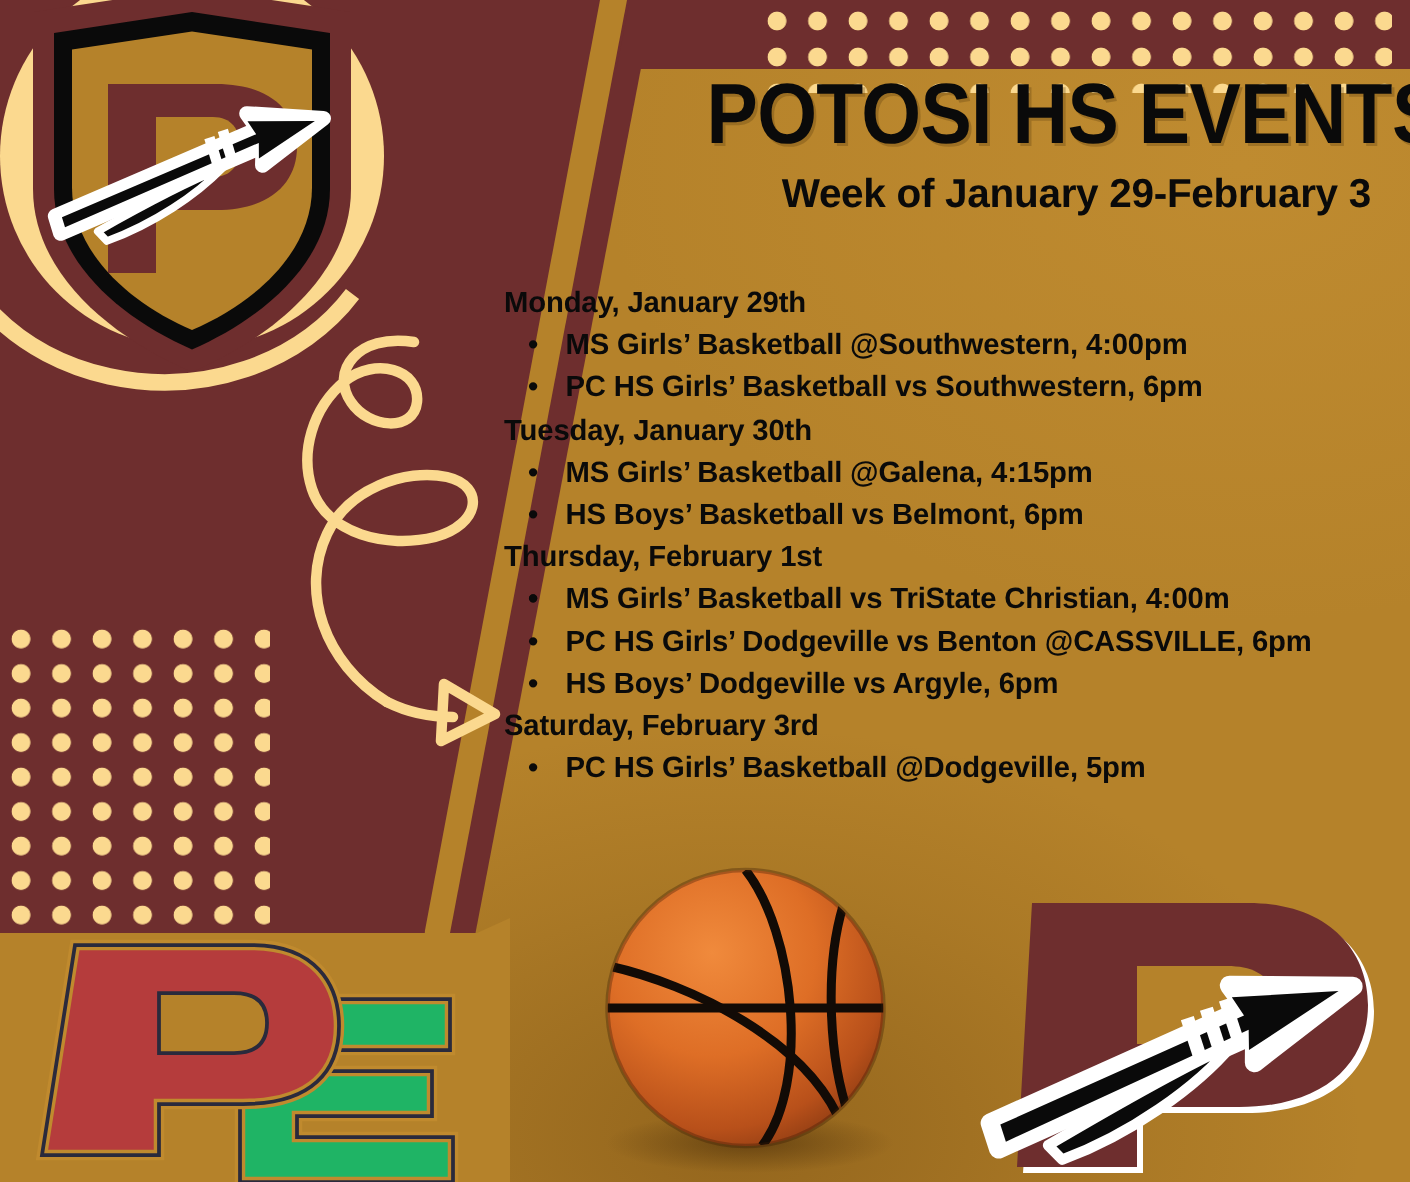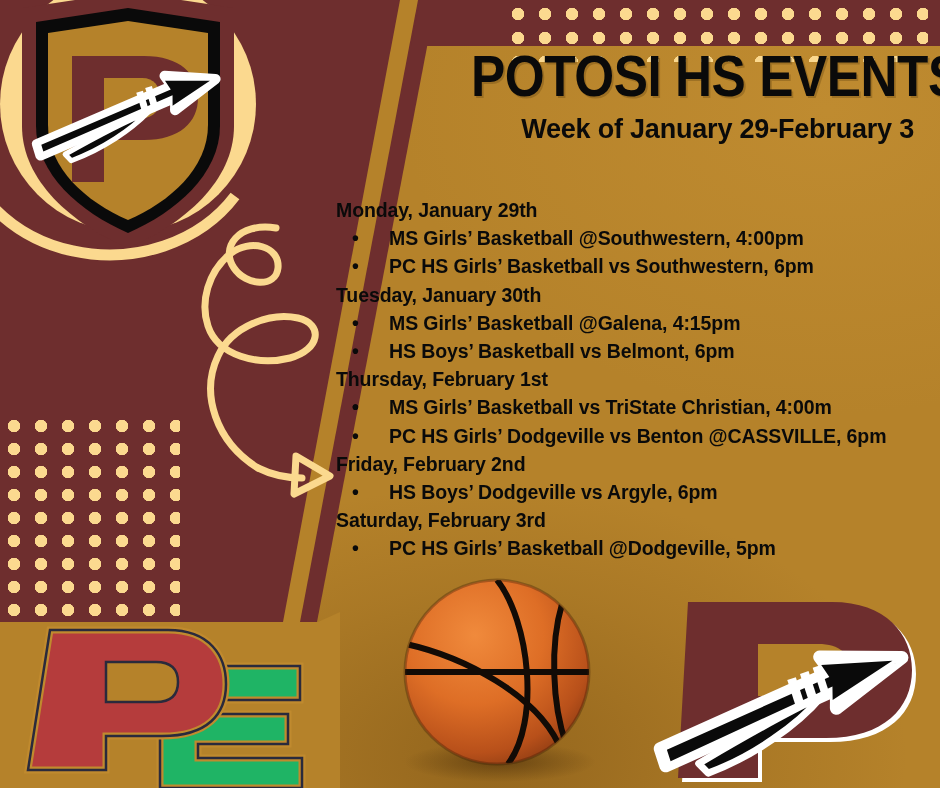--- a/index.html
+++ b/index.html
@@ -142,21 +142,21 @@
     font-weight: bold;
     font-size: 27px;
     line-height: 32px;
     color: #0A0A0A;
     letter-spacing: -0.2px;
     white-space: nowrap;
   }
 
   .events {
     position: absolute;
-    left: 336px; top: 196px;
+    left: 336px; top: 188px;
     width: 600px;
   }
   .day-header {
     font-weight: bold;
     font-size: 19.5px;
     line-height: 28.2px;
     color: #0A0A0A;
     letter-spacing: -0.1px;
     white-space: nowrap;
   }
@@ -169,21 +169,21 @@
     white-space: nowrap;
     padding-left: 16px;
     position: relative;
   }
   .event-item .bullet {
     position: absolute;
     left: 16px;
     top: 0;
   }
   .event-item .etext {
-    margin-left: 37px;
+    margin-left: 25px;
     display: inline-block;
   }
 </style>
 </head>
 <body>
 
 <div id="poster">
 
   <div class="bg-gold"></div>
   <div class="bg-gold-vignette"></div>
@@ -256,21 +256,20 @@
       <div class="day-header">Monday, January 29th</div>
       <div class="event-item"><span class="bullet">•</span><span class="etext">MS Girls’ Basketball @Southwestern, 4:00pm</span></div>
       <div class="event-item"><span class="bullet">•</span><span class="etext">PC HS Girls’ Basketball vs Southwestern, 6pm</span></div>
       <div class="day-header">Tuesday, January 30th</div>
       <div class="event-item"><span class="bullet">•</span><span class="etext">MS Girls’ Basketball @Galena, 4:15pm</span></div>
       <div class="event-item"><span class="bullet">•</span><span class="etext"> HS Boys’ Basketball vs Belmont, 6pm</span></div>
       <div class="day-header">Thursday, February 1st</div>
       <div class="event-item"><span class="bullet">•</span></div>
       <div class="event-item"><span class="bullet">•</span><span class="etext">MS Girls’ Basketball vs TriState Christian, 4:00m</span></div>
       <div class="event-item"><span class="bullet">•</span><span class="etext"> PC HS Girls’ Dodgeville vs Benton @CASSVILLE,  6pm</span></div>
-      <div class="day-header">Friday, February 2nd</div>
       <div class="event-item"><span class="bullet">•</span><span class="etext"> HS Boys’ Dodgeville vs Argyle, 6pm</span></div>
       <div class="day-header">Saturday, February 3rd</div>
       <div class="event-item"><span class="bullet">•</span><span class="etext"> PC HS Girls’ Basketball @Dodgeville, 5pm</span></div>
     </div>
 
   <svg class="basketball" viewBox="0 0 225 216">
     <defs>
       <radialGradient id="bbShade" cx="38%" cy="30%" r="78%">
         <stop offset="0%" stop-color="#F08A3C"></stop>
         <stop offset="48%" stop-color="#DE6E26"></stop>

